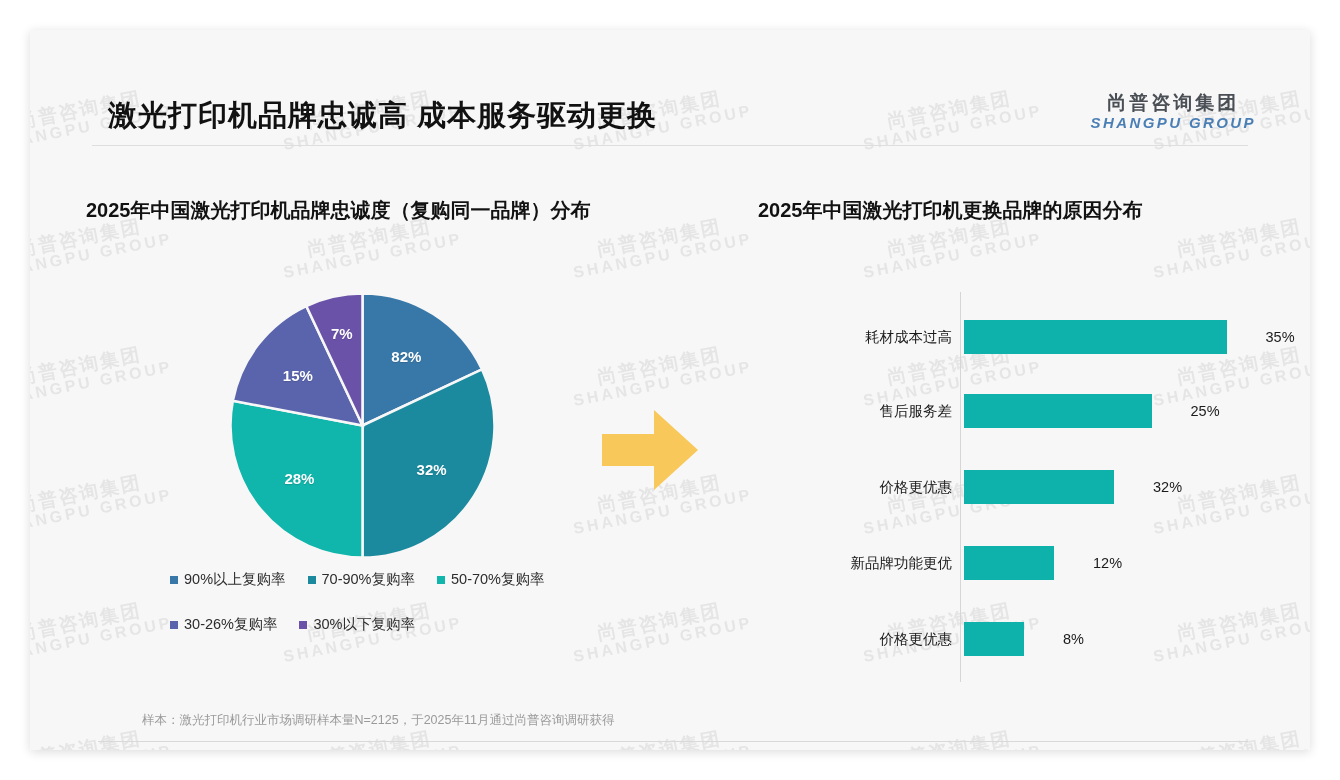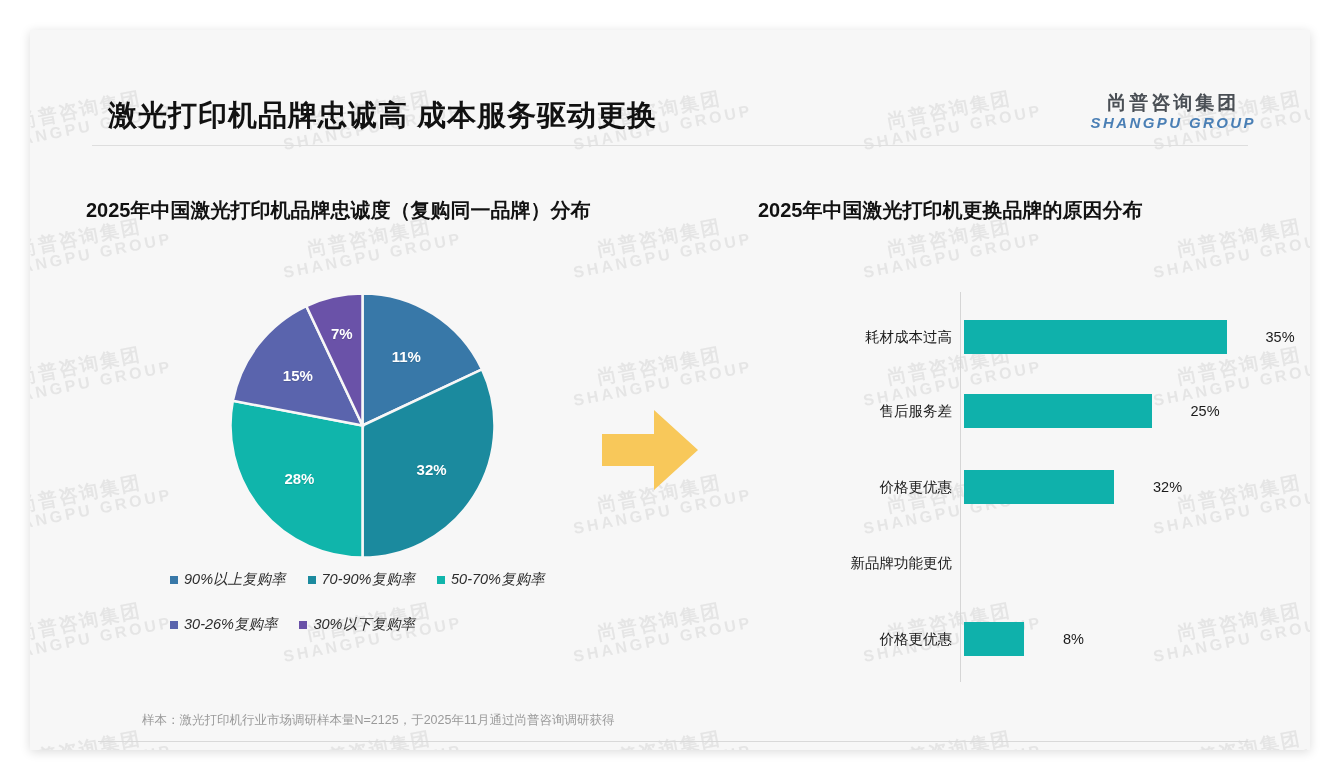--- a/index.html
+++ b/index.html
@@ -46,21 +46,21 @@
   #rt{left:728px;top:167px;}
   
   .pie-wrap{position:absolute;left:200px;top:263px;width:265px;height:265px;z-index:3;}
   .pie-svg{display:block;}
   .pie-label{
     position:absolute;color:#fff;font-size:15px;font-weight:bold;
     transform:translate(-50%,-50%);text-shadow:0 1px 1px rgba(0,0,0,.14);
   }
   
   .legend{position:absolute;left:140px;top:540px;width:430px;z-index:3;}
-  .legend-row{display:flex;align-items:center;margin-bottom:26px;font-style:italic;}
+  .legend-row{display:flex;align-items:center;margin-bottom:26px;}
   .legend-item{display:flex;align-items:center;margin-right:22px;white-space:nowrap;}
   .legend-sw{width:8px;height:8px;margin-right:6px;flex:none;}
   .legend-txt{font-size:14.5px;color:#2d2d2d;}
   
   .arrow{position:absolute;left:572px;top:378px;z-index:3;}
   
   .bars{position:absolute;left:790px;top:262px;width:470px;height:390px;z-index:3;}
   .axis{position:absolute;left:140px;top:0;width:1px;height:390px;background:#d6d6d6;}
   .bar-row{position:absolute;left:0;width:470px;height:34px;display:flex;align-items:center;}
   .bar-cat{
@@ -218,21 +218,21 @@
   <div class="chart-title" id="rt">2025年中国激光打印机更换品牌的原因分布</div>
 
   <div class="pie-wrap">
     <svg class="pie-svg" width="265" height="265" viewBox="0 0 265 265" id="pieSvg">
         <path d="M 132.5 132.5 L 132.5 0.5 A 132 132 0 0 1 251.93717092551458 76.2971335134104 Z" fill="#3878a8" stroke="#f7f7f7" stroke-width="2.5"></path>
         <path d="M 132.5 132.5 L 251.93717092551458 76.2971335134104 A 132 132 0 0 1 132.5 264.5 Z" fill="#1b8a9e" stroke="#f7f7f7" stroke-width="2.5"></path>
         <path d="M 132.5 132.5 L 132.5 264.5 A 132 132 0 0 1 2.8380829038131026 107.76566647468434 Z" fill="#10b5ab" stroke="#f7f7f7" stroke-width="2.5"></path>
         <path d="M 132.5 132.5 L 2.8380829038131026 107.76566647468434 A 132 132 0 0 1 76.29713351341037 13.06282907448545 Z" fill="#5a64ad" stroke="#f7f7f7" stroke-width="2.5"></path>
         <path d="M 132.5 132.5 L 76.29713351341037 13.06282907448545 A 132 132 0 0 1 132.49999999999997 0.5 Z" fill="#6a52a8" stroke="#f7f7f7" stroke-width="2.5"></path>
       </svg>
-  <div class="pie-label" style="left: 176.352px; top: 63.4002px;">11%</div>
+  <div class="pie-label" style="left: 176.352px; top: 63.4002px;">82%</div>
       <div class="pie-label" style="left: 201.6px; top: 176.352px;">32%</div>
       <div class="pie-label" style="left: 69.4412px; top: 184.667px;">28%</div>
       <div class="pie-label" style="left: 67.8337px; top: 82.3397px;">15%</div>
       <div class="pie-label" style="left: 111.768px; top: 39.7489px;">7%</div>
     </div>
 
   <div class="legend">
     <div class="legend-row" id="legRow1">
         <div class="legend-item">
           <span class="legend-sw" style="background: rgb(56, 120, 168);"></span>
@@ -284,20 +284,24 @@
         </div>
         <div class="bar-row" style="top: 178px;">
           <div class="bar-cat">价格更优惠</div>
           <div class="bar-track">
             <div class="bar-fill" style="width: 150px; background: rgb(15, 177, 171);"></div>
             <div class="bar-val">32%</div>
           </div>
         </div>
         <div class="bar-row" style="top: 254px;">
           <div class="bar-cat">新品牌功能更优</div>
+          <div class="bar-track">
+            <div class="bar-fill" style="width: 90px; background: rgb(15, 177, 171);"></div>
+            <div class="bar-val">12%</div>
+          </div>
         </div>
         <div class="bar-row" style="top: 330px;">
           <div class="bar-cat">价格更优惠</div>
           <div class="bar-track">
             <div class="bar-fill" style="width: 60px; background: rgb(15, 177, 171);"></div>
             <div class="bar-val">8%</div>
           </div>
         </div>
       </div>
   </div>

